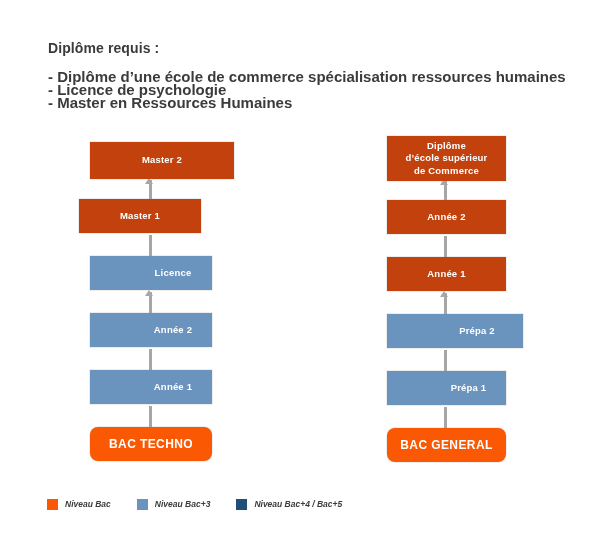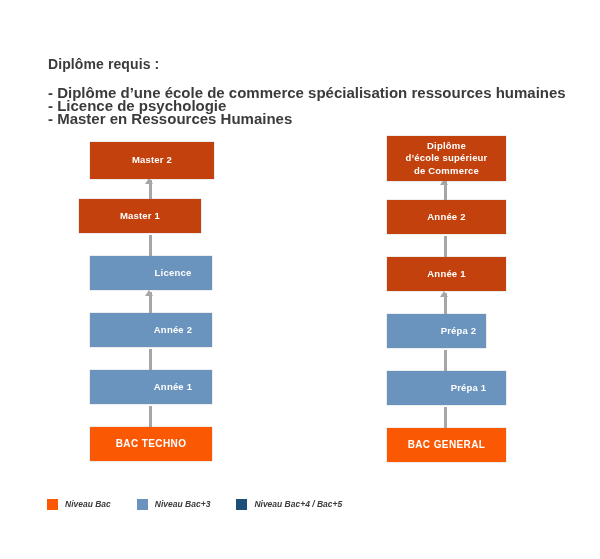--- a/index.html
+++ b/index.html
@@ -18,21 +18,21 @@
   #canvas {
     position: relative;
     width: 600px;
     height: 559px;
   }
 
   
   .header {
     position: absolute;
     left: 48px;
-    top: 56px;
+    top: 40px;
     width: 420px;
   }
   .header-title {
     font-size: 14px;
     font-weight: bold;
     color: #3b3b3b;
     letter-spacing: 0.1px;
     margin: 0 0 14px 0;
     line-height: 16px;
   }
@@ -60,21 +60,21 @@
     color: #ffffff;
     font-size: 9.5px;
     font-weight: bold;
     line-height: 12.5px;
     letter-spacing: 0.2px;
     border: 1px solid rgba(255,255,255,0.0);
     box-shadow: 0 0 0 0.5px rgba(150,150,150,0.35);
   }
   .node.dark   { background: #c2410c; }
   .node.light  { background: #6a94be; padding-left: 44px; }
-  .node.orange { background: #fb5804; font-size: 10px; letter-spacing: 0.4px; }
+  .node.orange { background: #fb5804; font-size: 12px; letter-spacing: 0.4px; border-radius: 8px; }
 
   
   .conn {
     position: absolute;
     width: 3px;
     background: #a6a6a6;
   }
   .arrowhead {
     position: absolute;
     width: 0;
@@ -134,41 +134,41 @@
   <div class="arrowhead" style="left:145px; top:178px;"></div>
 
   <div class="conn" style="left:444px; top:407px; height:24px;"></div>
   <div class="conn" style="left:444px; top:350px; height:24px;"></div>
   <div class="conn" style="left:444px; top:293px; height:24px;"></div>
   <div class="arrowhead" style="left:440px; top:291px;"></div>
   <div class="conn" style="left:444px; top:236px; height:24px;"></div>
   <div class="conn" style="left:444px; top:181px; height:22px;"></div>
   <div class="arrowhead" style="left:440px; top:179px;"></div>
 
-  <div class="node dark" style="left:90px; top:142px; width:124px; height:37px;">Master 2</div>
+  <div class="node dark" style="left:90px; top:142px; width:144px; height:37px;">Master 2</div>
 
   <div class="node dark" style="left:79px; top:199px; width:122px; height:34px;">Master 1</div>
 
   <div class="node light" style="left:90px; top:256px; width:122px; height:34px;">Licence</div>
 
   <div class="node light" style="left:90px; top:313px; width:122px; height:34px;">Année 2</div>
 
   <div class="node light" style="left:90px; top:370px; width:122px; height:34px;">Année 1</div>
 
   <div class="node orange" style="left:90px; top:427px; width:122px; height:34px;">BAC TECHNO</div>
 
   <div class="node dark" style="left:387px; top:136px; width:119px; height:45px; white-space:pre-line;">Diplôme
 d’école supérieur
 de Commerce</div>
 
   <div class="node dark" style="left:387px; top:200px; width:119px; height:34px;">Année 2</div>
 
   <div class="node dark" style="left:387px; top:257px; width:119px; height:34px;">Année 1</div>
 
-  <div class="node light" style="left:387px; top:314px; width:99px; height:34px;">Prépa 2</div>
+  <div class="node light" style="left:387px; top:314px; width:136px; height:34px;">Prépa 2</div>
 
   <div class="node light" style="left:387px; top:371px; width:119px; height:34px;">Prépa 1</div>
 
   <div class="node orange" style="left:387px; top:428px; width:119px; height:34px;">BAC GENERAL</div>
 
   <div class="legend">
     <div class="legend-entry">
       <span class="legend-swatch" style="background:#fb5804;"></span>
       <span class="legend-label">Niveau Bac</span>
     </div>

